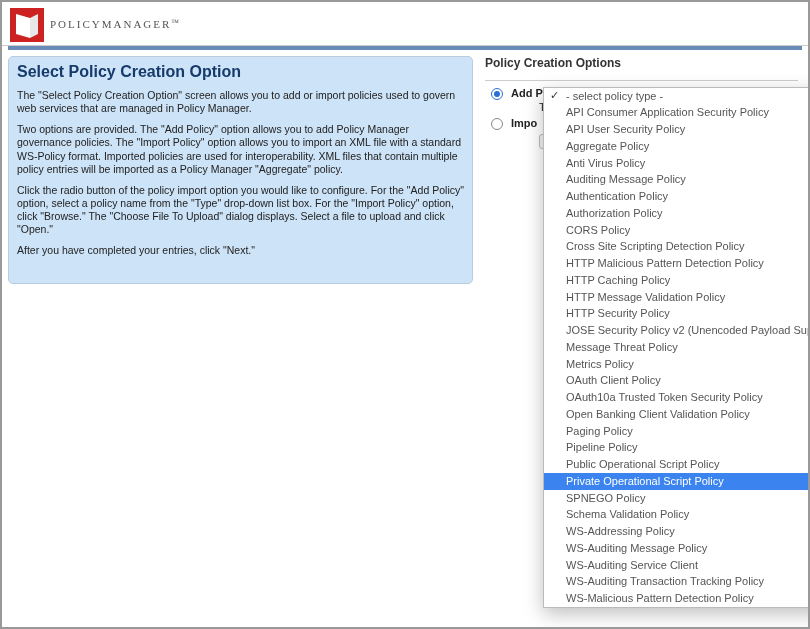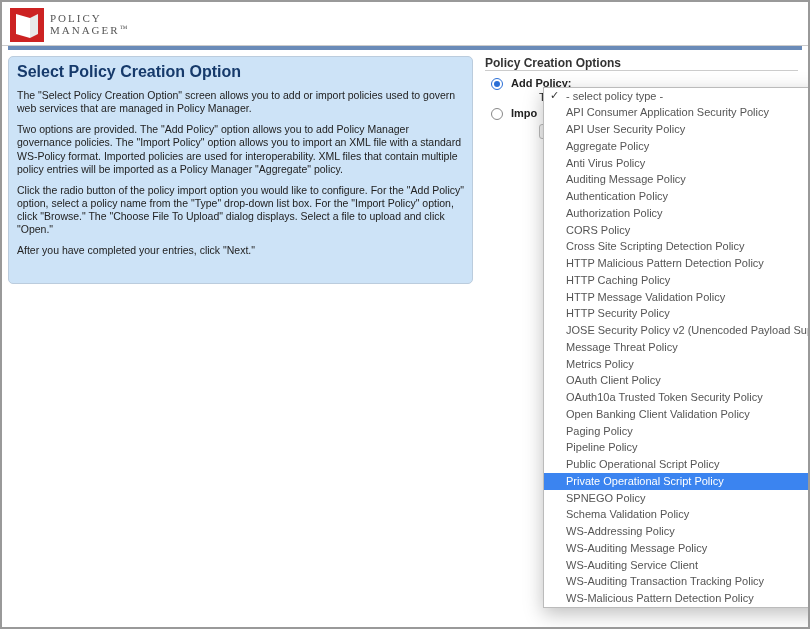--- a/index.html
+++ b/index.html
@@ -23,21 +23,20 @@
     .logo-box {
       width: 34px;
       height: 34px;
       background: #c22;
       position: relative;
       margin-right: 6px;
     }
     .logo-box svg { position:absolute; top:0; left:0; }
     .logo-text {
       display: flex;
-      flex-direction: column;
       line-height: 1.05;
       font-size: 11px;
       letter-spacing: 2px;
       color: #555;
       font-family: Georgia, serif;
     }
     .logo-text .line2::after { content:"™"; font-size:8px; letter-spacing:0; vertical-align: top; }
     .divider-bar {
       height: 4px;
       background: #6a8bb8;
@@ -71,21 +70,21 @@
     .right-panel {
       flex: 1;
       padding: 0 4px;
       position: relative;
     }
     .right-panel h2 {
       font-size: 12px;
       font-weight: bold;
       color: #333;
       border-bottom: 1px solid #ccc;
-      padding-bottom: 0;
+      padding-bottom: 10px;
       margin-bottom: 6px;
     }
     .opt-row {
       display: flex;
       align-items: flex-start;
       gap: 8px;
       margin-bottom: 4px;
       padding-left: 6px;
     }
     .radio {

